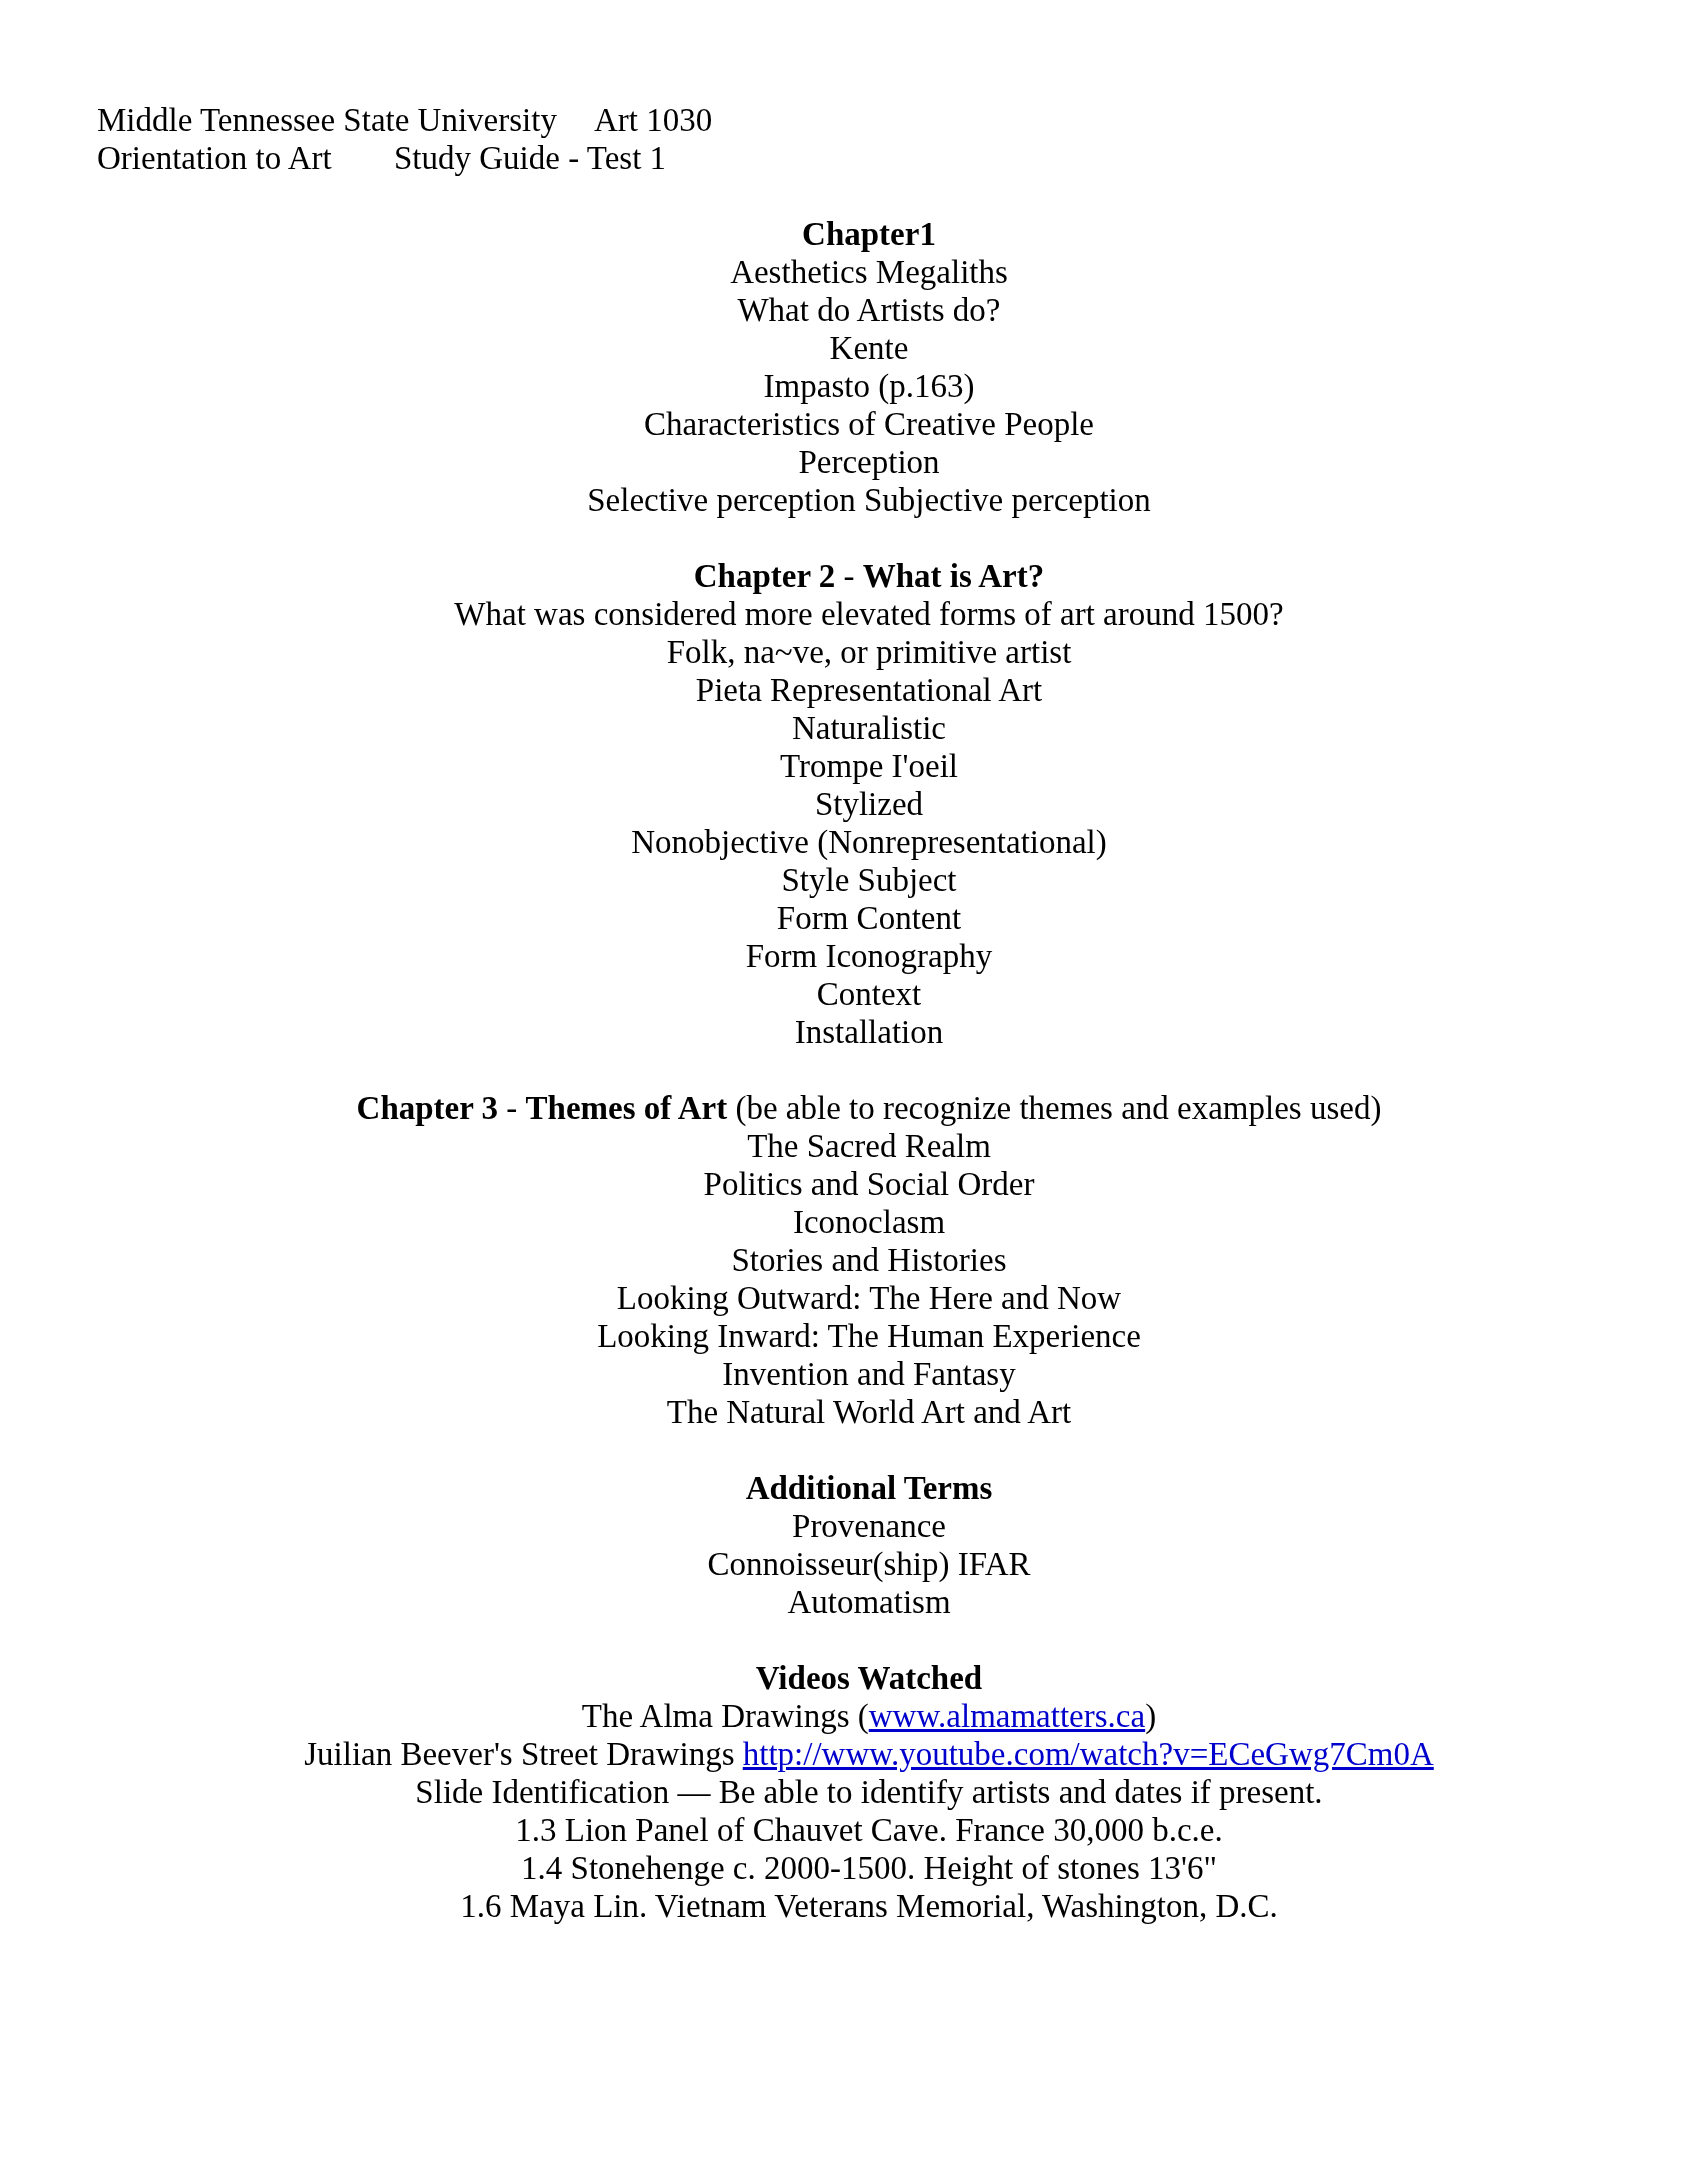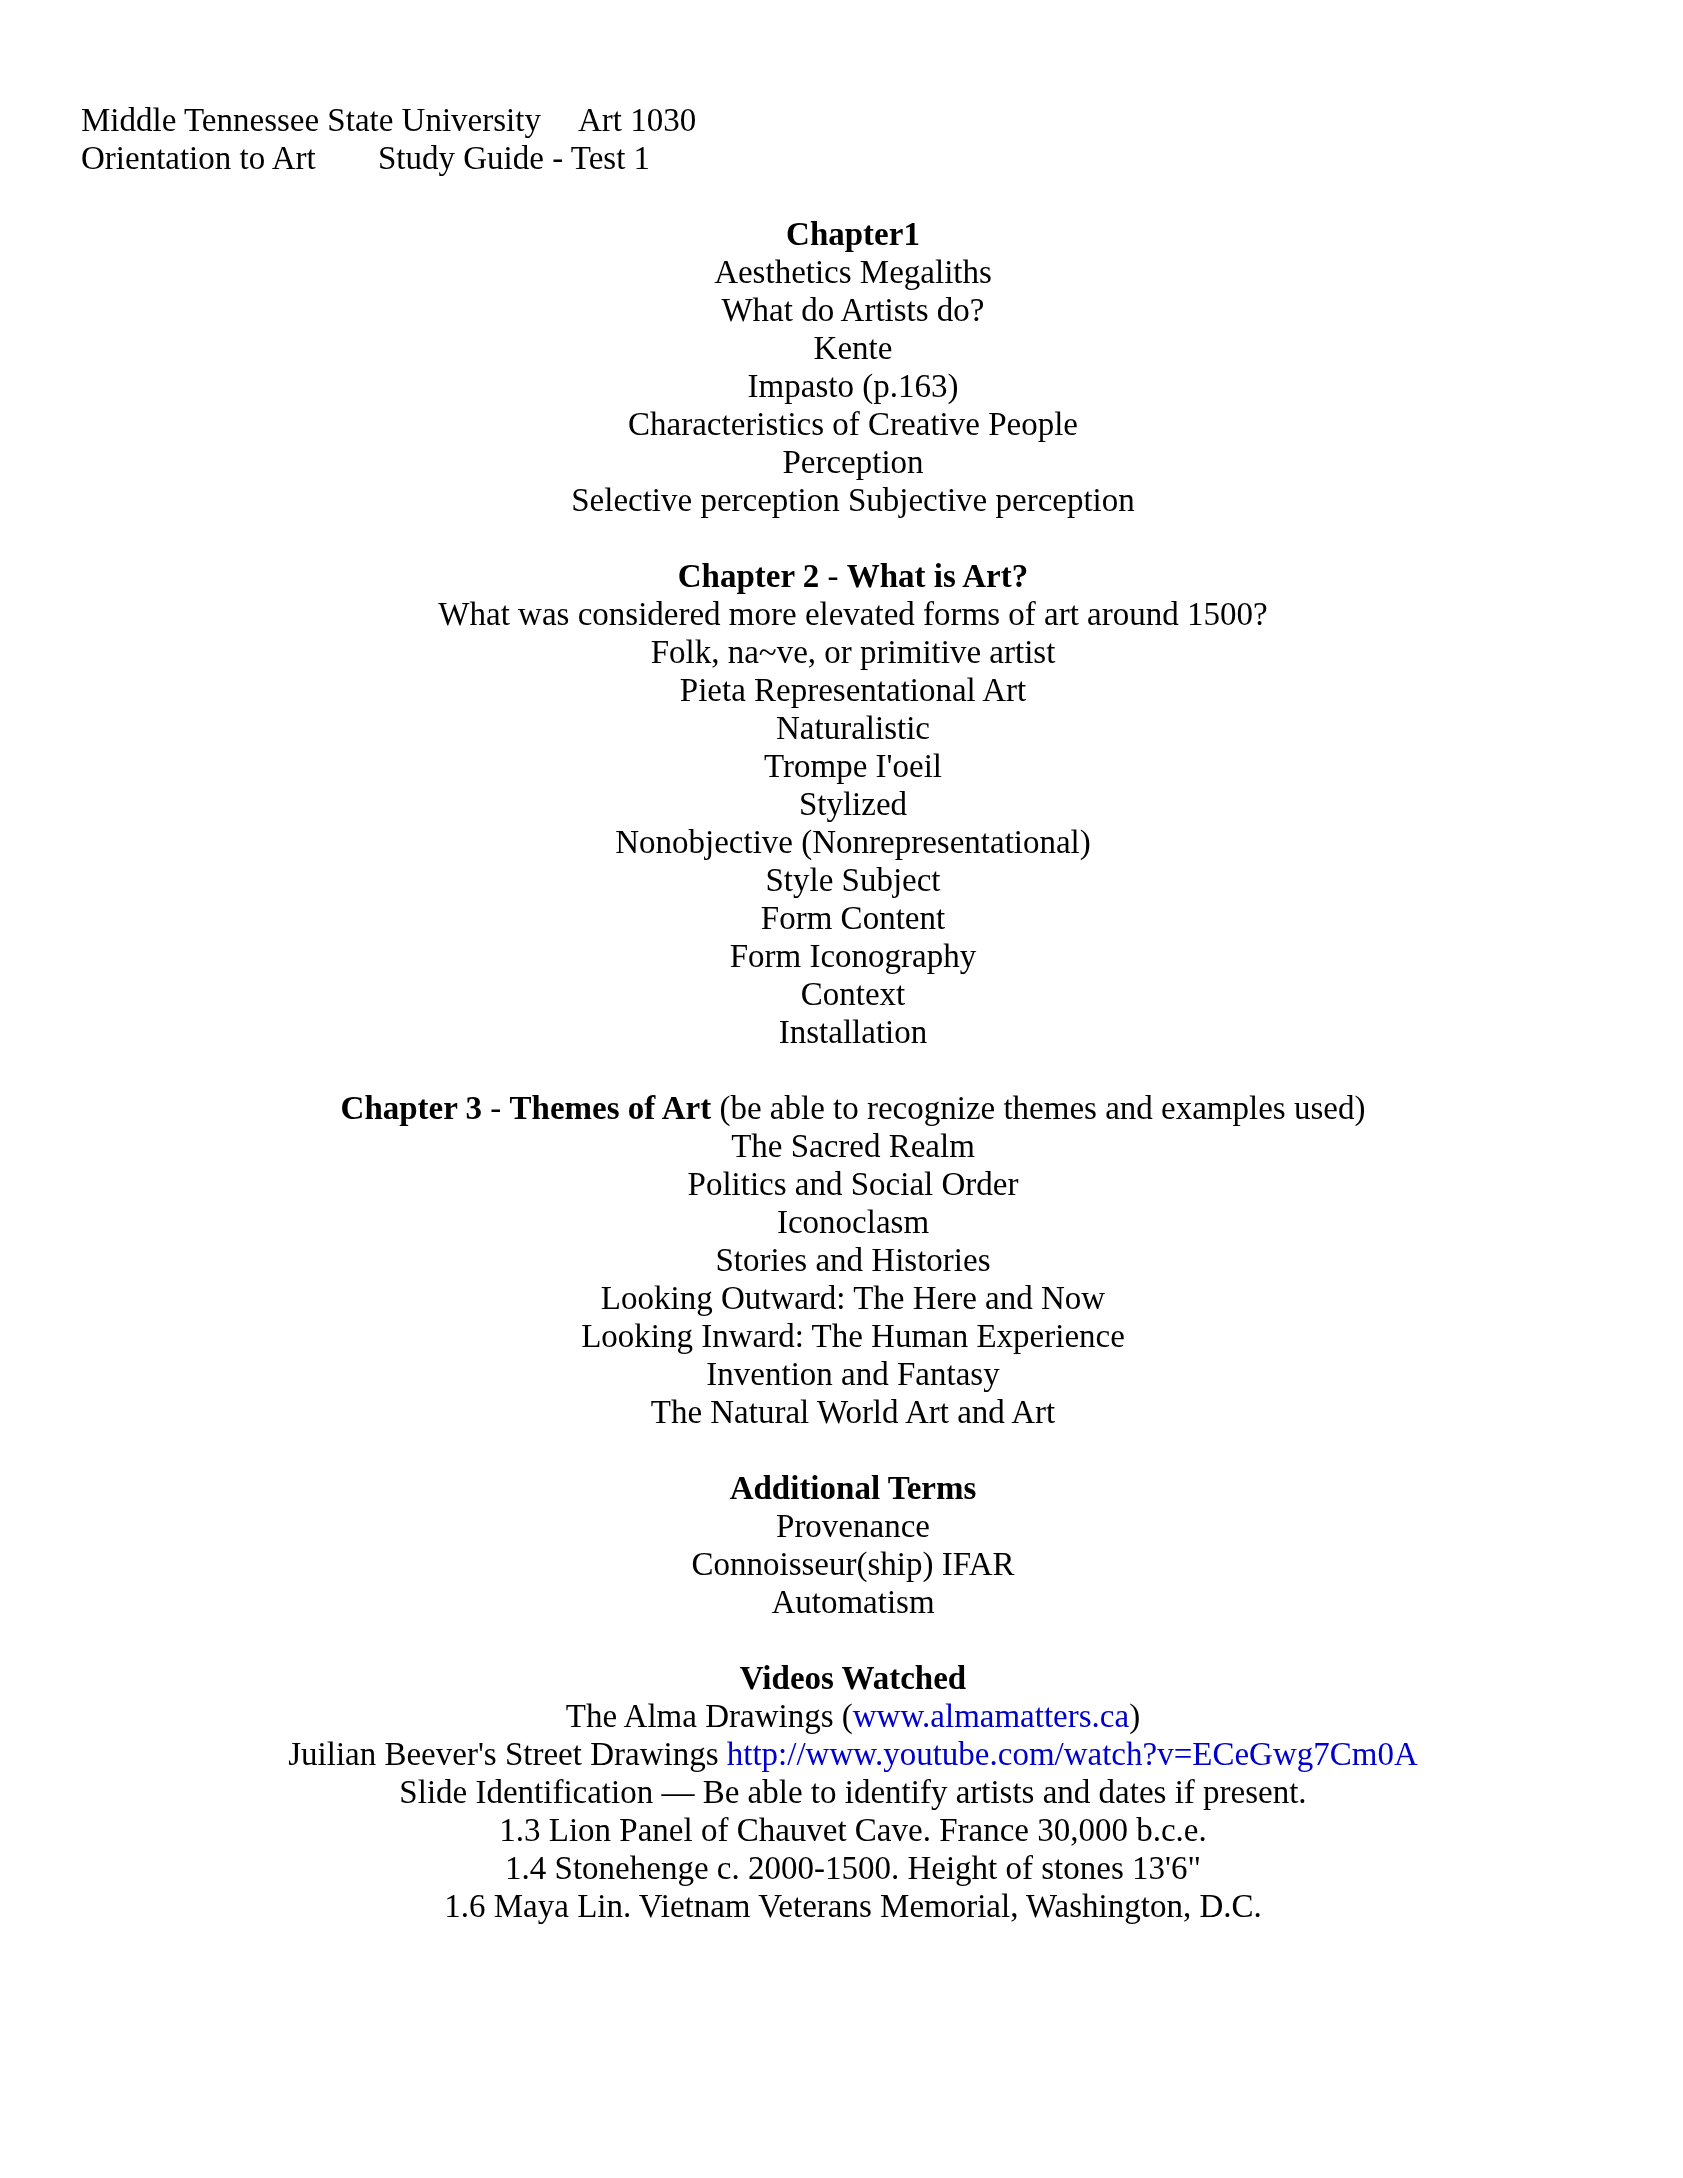--- a/index.html
+++ b/index.html
@@ -12,21 +12,21 @@
     background: #ffffff;
     position: relative;
     overflow: hidden;
     font-family: "Liberation Serif", "DejaVu Serif", serif;
     font-size: 33px;
     line-height: 38px;
     color: #000000;
   }
   .content {
     position: absolute;
-    left: 81px;
+    left: 97px;
     top: 101px;
     width: 1544px;
   }
   .line {
     white-space: nowrap;
     height: 38px;
   }
   .header-line {
     position: relative;
     white-space: nowrap;
@@ -41,20 +41,21 @@
   .header-col2.pos2 { left: 297px; }
   .section {
     margin-top: 38px;
     text-align: center;
   }
   .b {
     font-weight: bold;
   }
   .doc-link {
     color: var(--link-color, #0000cc);
+    text-decoration: underline;
     cursor: pointer;
   }
 </style>
 </head>
 <body style="background: rgb(255, 255, 255); color: rgb(0, 0, 0);">
 
 <div class="content">
 
   <div>
     <div class="header-line">

